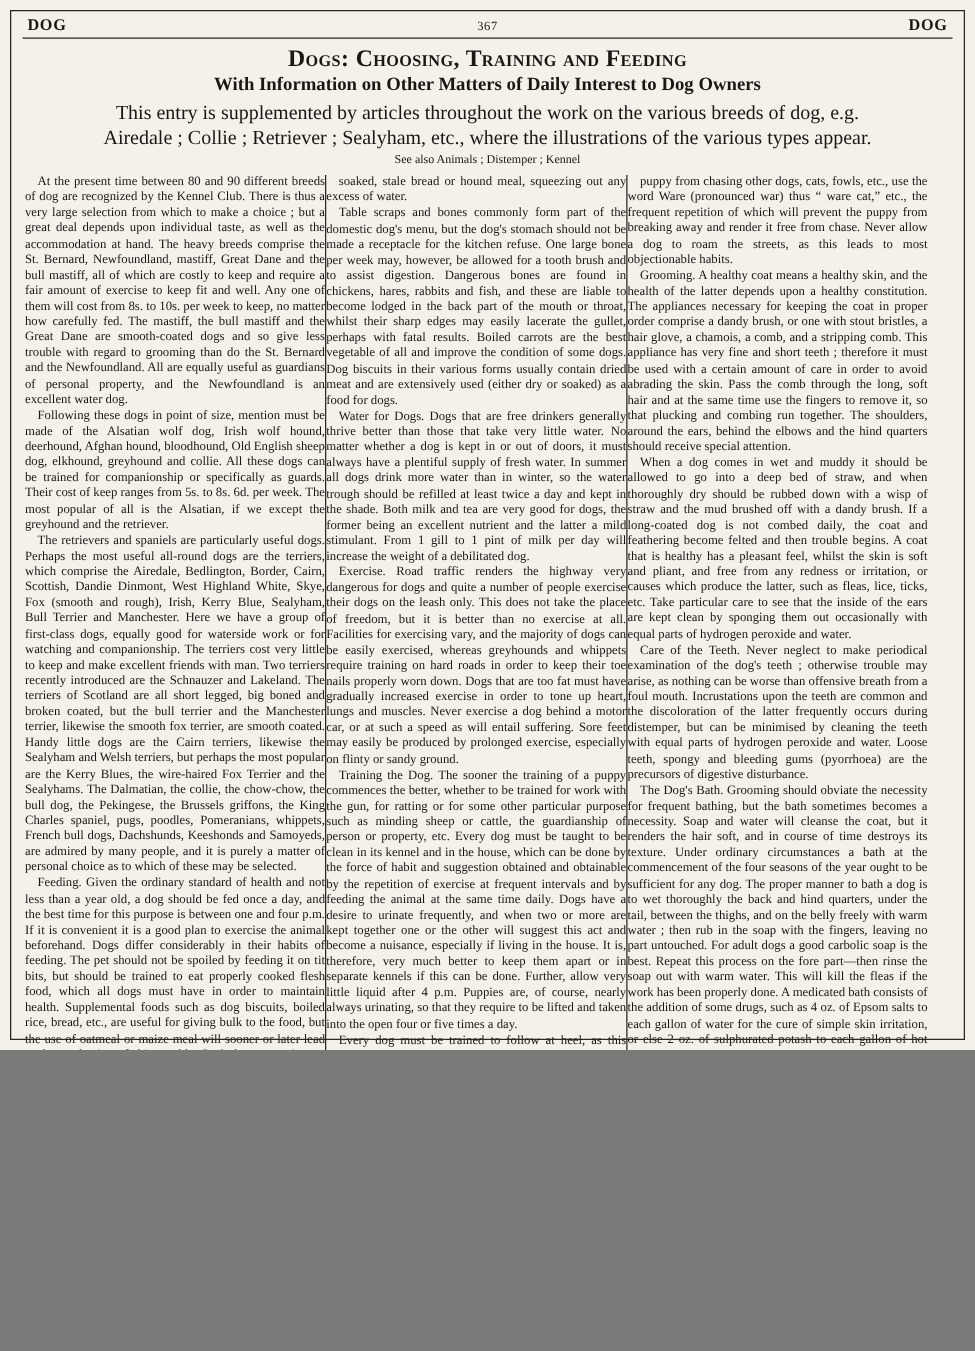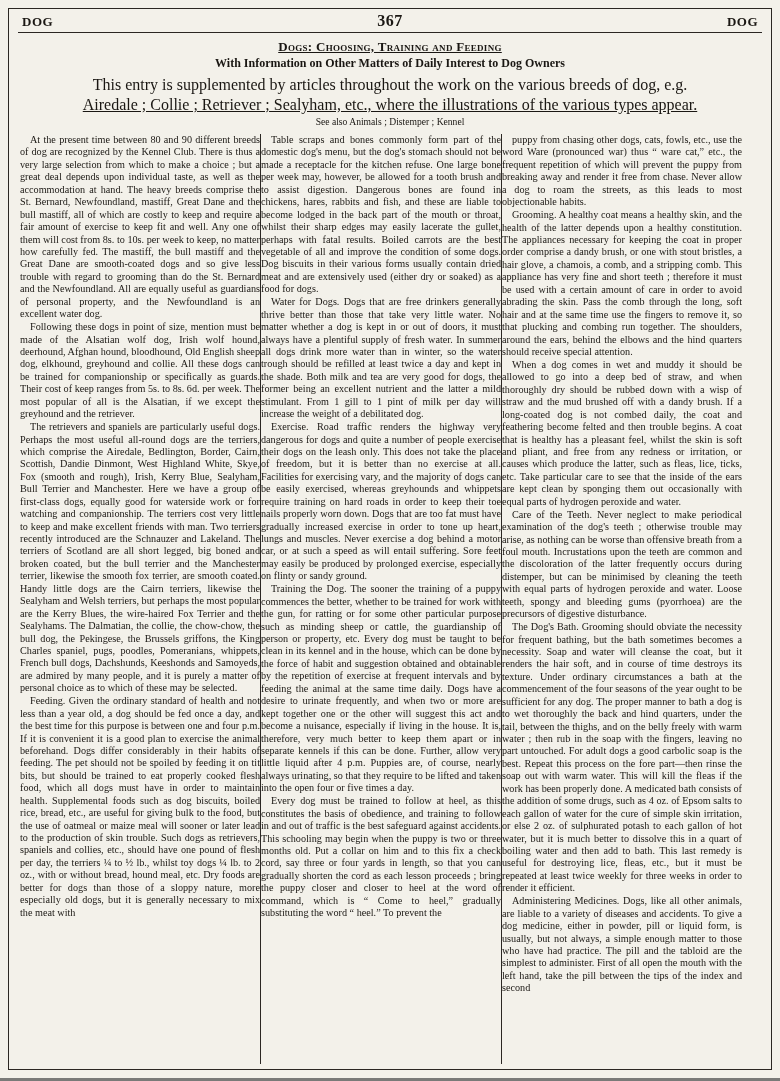--- a/index.html
+++ b/index.html
@@ -2,21 +2,21 @@
 <html><head>
 <meta charset="utf-8">
 <style>
   html, body {
     margin: 0;
     padding: 0;
     background: #7a7a78;
   }
   .page {
     width: 780px;
-    height: 1078px;
+    height: 840px;
     background: #f3f1ea;
     position: relative;
     box-sizing: border-box;
     padding: 10px 14px 8px 14px;
     font-family: "Liberation Serif", "DejaVu Serif", serif;
     color: #1a1713;
     overflow: hidden;
   }
   .page-border {
     position: absolute;
@@ -27,52 +27,50 @@
   .running-head {
     display: flex;
     justify-content: space-between;
     align-items: baseline;
     font-size: 13px;
     letter-spacing: 0.5px;
     padding: 2px 8px 1px 8px;
     font-weight: bold;
   }
   .running-head .folio {
-    font-weight: bold;
-    font-size: 16px;
+    font-weight: normal;
+    font-size: 10px;
   }
   .head-rule {
     border-bottom: 1px solid #2b2723;
     margin: 1px 4px 6px 4px;
   }
   .title-block {
     text-align: center;
     padding: 0 10px;
   }
   .main-title {
-    font-size: 13px;
+    font-size: 19px;
     font-weight: bold;
     letter-spacing: 0.3px;
     margin: 2px 0 1px 0;
     font-variant: small-caps;
-    text-decoration: underline;
   }
   .sub-title {
-    font-size: 12px;
+    font-size: 15px;
     font-weight: bold;
     margin: 1px 0 4px 0;
   }
   .note-line {
     font-size: 16px;
     line-height: 1.25;
     margin: 0;
   }
   .note-line.italicish {
     font-style: normal;
-    text-decoration: underline;
   }
   .see-also {
     font-size: 9.6px;
     margin: 1px 0 4px 0;
   }
   .columns {
     display: flex;
     padding: 3px 6px 0 6px;
     align-items: flex-start;
   }
@@ -127,20 +125,21 @@
     <div class="col">
       <p><span>At the present time between 80 and 90 different breeds of dog are recognized by the Kennel Club. There is thus a very large selection from which to make a choice ; but a great deal depends upon individual taste, as well as the accommodation at hand. The heavy breeds comprise the St. Bernard, Newfoundland, mastiff, Great Dane and the bull mastiff, all of which are costly to keep and require a fair amount of exercise to keep fit and well. Any one of them will cost from 8s. to 10s. per week to keep, no matter how carefully fed. The mastiff, the bull mastiff and the Great Dane are smooth-coated dogs and so give less trouble with regard to grooming than do the St. Bernard and the Newfoundland. All are equally useful as guardians of personal property, and the Newfoundland is an excellent water dog.</span></p>
       <p><span>Following these dogs in point of size, mention must be made of the Alsatian wolf dog, Irish wolf hound, deerhound, Afghan hound, bloodhound, Old English sheep dog, elkhound, greyhound and collie. All these dogs can be trained for companionship or specifically as guards. Their cost of keep ranges from 5s. to 8s. 6d. per week. The most popular of all is the Alsatian, if we except the greyhound and the retriever.</span></p>
       <p><span>The retrievers and spaniels are particularly useful dogs. Perhaps the most useful all-round dogs are the terriers, which comprise the Airedale, Bedlington, Border, Cairn, Scottish, Dandie Dinmont, West Highland White, Skye, Fox (smooth and rough), Irish, Kerry Blue, Sealyham, Bull Terrier and Manchester. Here we have a group of first-class dogs, equally good for waterside work or for watching and companionship. The terriers cost very little to keep and make excellent friends with man. Two terriers recently introduced are the Schnauzer and Lakeland. The terriers of Scotland are all short legged, big boned and broken coated, but the bull terrier and the Manchester terrier, likewise the smooth fox terrier, are smooth coated. Handy little dogs are the Cairn terriers, likewise the Sealyham and Welsh terriers, but perhaps the most popular are the Kerry Blues, the wire-haired Fox Terrier and the Sealyhams. The Dalmatian, the collie, the chow-chow, the bull dog, the Pekingese, the Brussels griffons, the King Charles spaniel, pugs, poodles, Pomeranians, whippets, French bull dogs, Dachshunds, Keeshonds and Samoyeds, are admired by many people, and it is purely a matter of personal choice as to which of these may be selected.</span></p>
       <p><span class="run-in">Feeding.</span> <span>Given the ordinary standard of health and not less than a year old, a dog should be fed once a day, and the best time for this purpose is between one and four p.m. If it is convenient it is a good plan to exercise the animal beforehand. Dogs differ considerably in their habits of feeding. The pet should not be spoiled by feeding it on tit bits, but should be trained to eat properly cooked flesh food, which all dogs must have in order to maintain health. Supplemental foods such as dog biscuits, boiled rice, bread, etc., are useful for giving bulk to the food, but the use of oatmeal or maize meal will sooner or later lead to the production of skin trouble. Such dogs as retrievers, spaniels and collies, etc., should have one pound of flesh per day, the terriers ¼ to ½ lb., whilst toy dogs ¼ lb. to 2 oz., with or without bread, hound meal, etc. Dry foods are better for dogs than those of a sloppy nature, more especially old dogs, but it is generally necessary to mix the meat with</span></p>
     </div>
 
     <div class="divider-vert"></div>
 
     <div class="col">
+      <p class="nohang"><span>soaked, stale bread or hound meal, squeezing out any excess of water.</span></p>
       <p><span>Table scraps and bones commonly form part of the domestic dog's menu, but the dog's stomach should not be made a receptacle for the kitchen refuse. One large bone per week may, however, be allowed for a tooth brush and to assist digestion. Dangerous bones are found in chickens, hares, rabbits and fish, and these are liable to become lodged in the back part of the mouth or throat, whilst their sharp edges may easily lacerate the gullet, perhaps with fatal results. Boiled carrots are the best vegetable of all and improve the condition of some dogs. Dog biscuits in their various forms usually contain dried meat and are extensively used (either dry or soaked) as a food for dogs.</span></p>
       <p><span class="run-in">Water for Dogs.</span> <span>Dogs that are free drinkers generally thrive better than those that take very little water. No matter whether a dog is kept in or out of doors, it must always have a plentiful supply of fresh water. In summer all dogs drink more water than in winter, so the water trough should be refilled at least twice a day and kept in the shade. Both milk and tea are very good for dogs, the former being an excellent nutrient and the latter a mild stimulant. From 1 gill to 1 pint of milk per day will increase the weight of a debilitated dog.</span></p>
       <p><span class="run-in">Exercise.</span> <span>Road traffic renders the highway very dangerous for dogs and quite a number of people exercise their dogs on the leash only. This does not take the place of freedom, but it is better than no exercise at all. Facilities for exercising vary, and the majority of dogs can be easily exercised, whereas greyhounds and whippets require training on hard roads in order to keep their toe nails properly worn down. Dogs that are too fat must have gradually increased exercise in order to tone up heart, lungs and muscles. Never exercise a dog behind a motor car, or at such a speed as will entail suffering. Sore feet may easily be produced by prolonged exercise, especially on flinty or sandy ground.</span></p>
       <p><span class="run-in">Training the Dog.</span> <span>The sooner the training of a puppy commences the better, whether to be trained for work with the gun, for ratting or for some other particular purpose such as minding sheep or cattle, the guardianship of person or property, etc. Every dog must be taught to be clean in its kennel and in the house, which can be done by the force of habit and suggestion obtained and obtainable by the repetition of exercise at frequent intervals and by feeding the animal at the same time daily. Dogs have a desire to urinate frequently, and when two or more are kept together one or the other will suggest this act and become a nuisance, especially if living in the house. It is, therefore, very much better to keep them apart or in separate kennels if this can be done. Further, allow very little liquid after 4 p.m. Puppies are, of course, nearly always urinating, so that they require to be lifted and taken into the open four or five times a day.</span></p>
       <p><span>Every dog must be trained to follow at heel, as this constitutes the basis of obedience, and training to follow in and out of traffic is the best safeguard against accidents. This schooling may begin when the puppy is two or three months old. Put a collar on him and to this fix a check cord, say three or four yards in length, so that you can gradually shorten the cord as each lesson proceeds ; bring the puppy closer and closer to heel at the word of command, which is “ Come to heel,” gradually substituting the word “ heel.” To prevent the</span></p>
     </div>
 
     <div class="divider-vert"></div>
 
     <div class="col">

